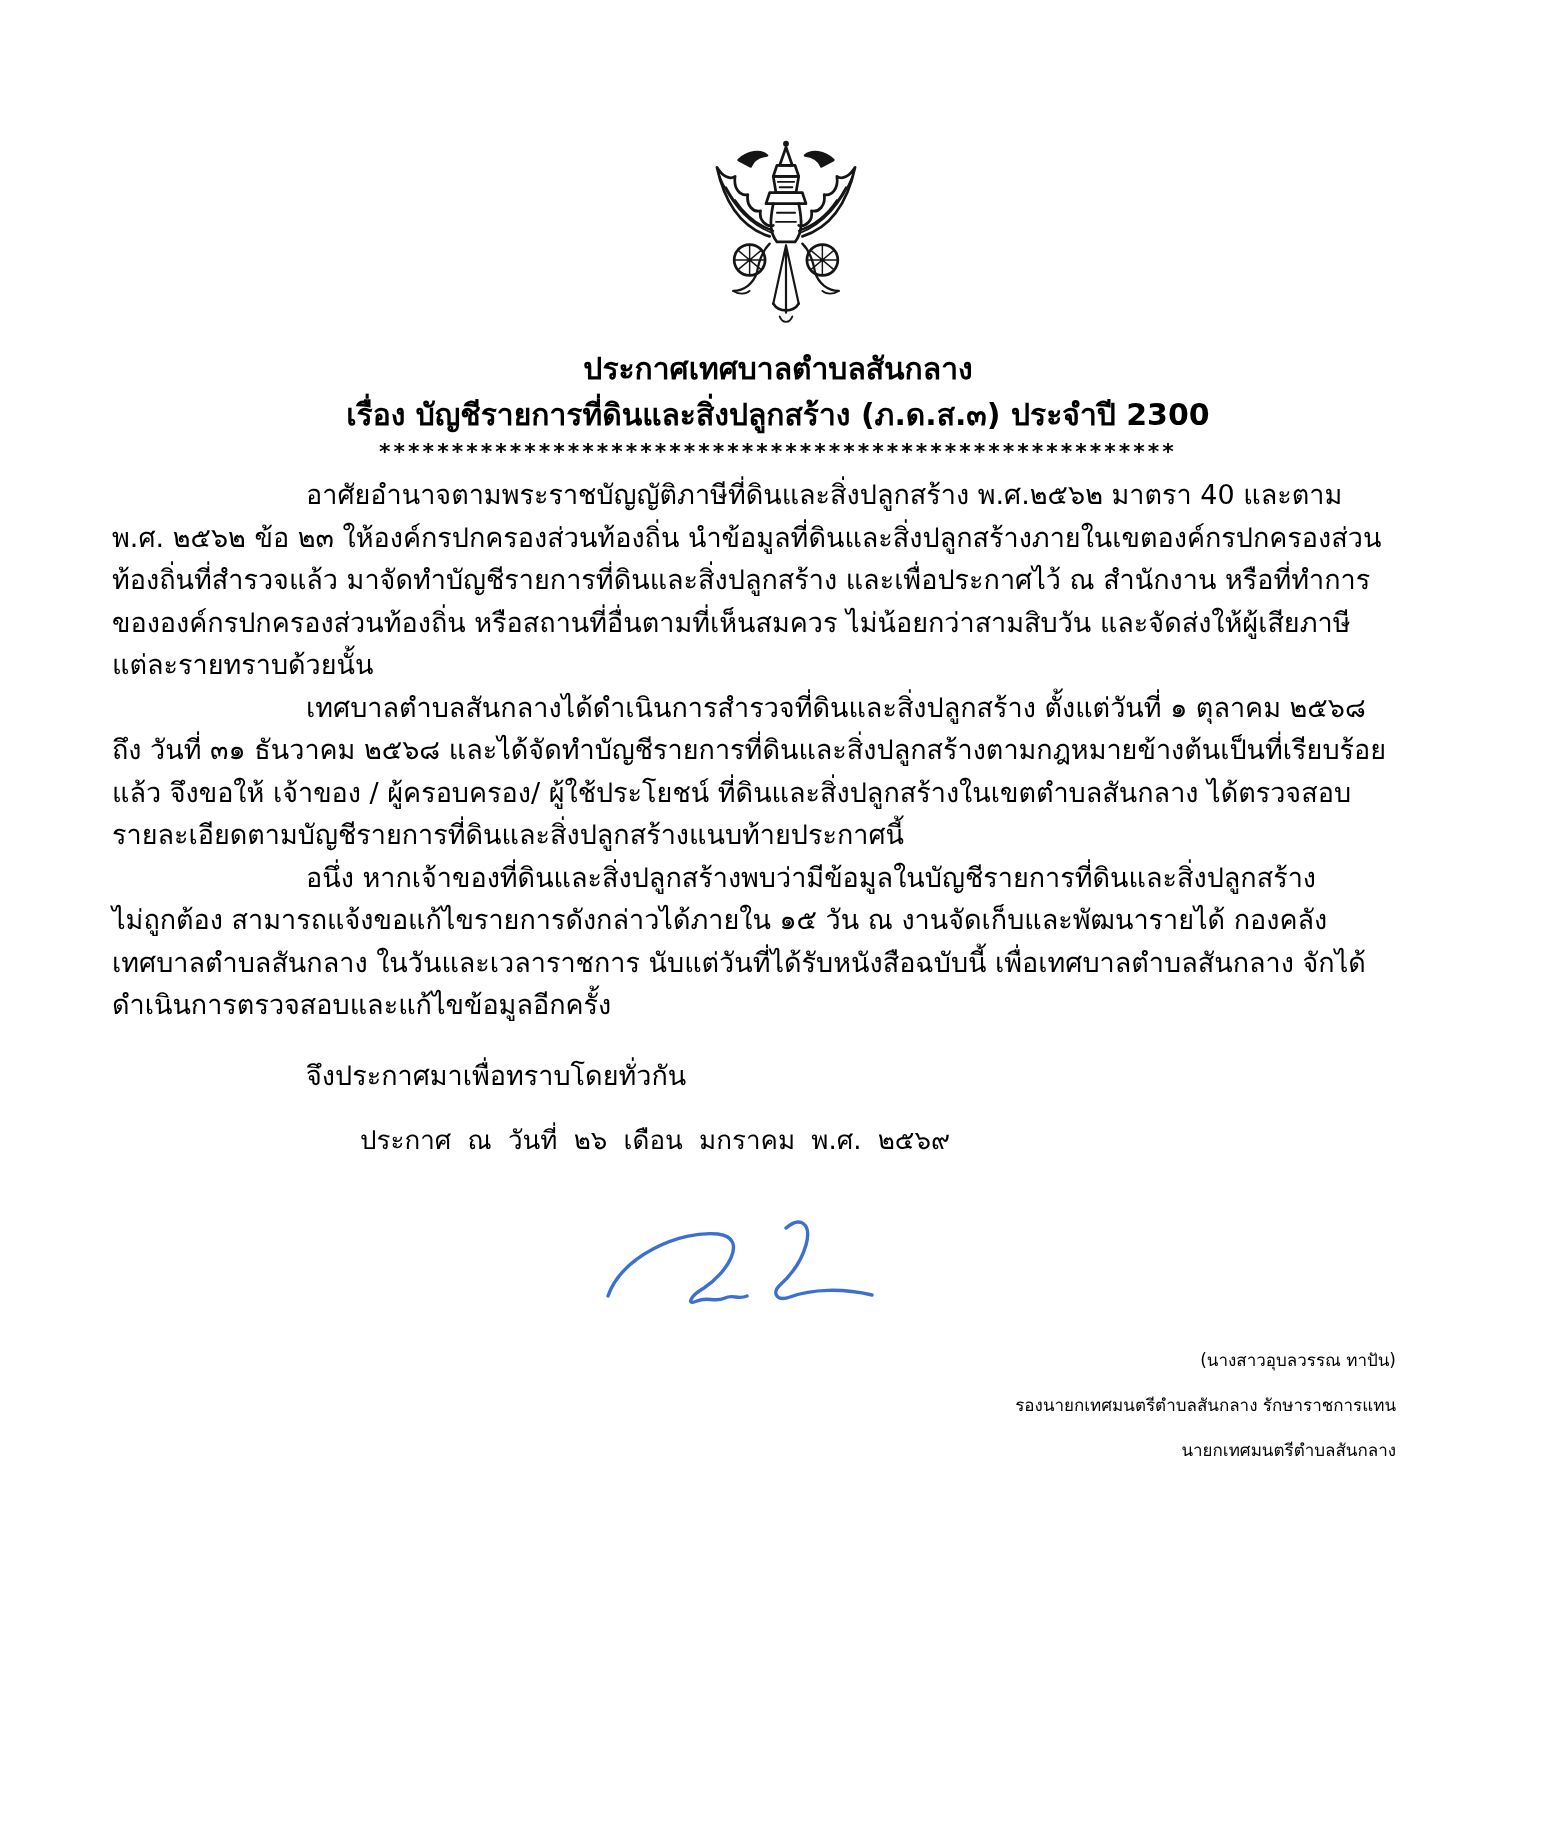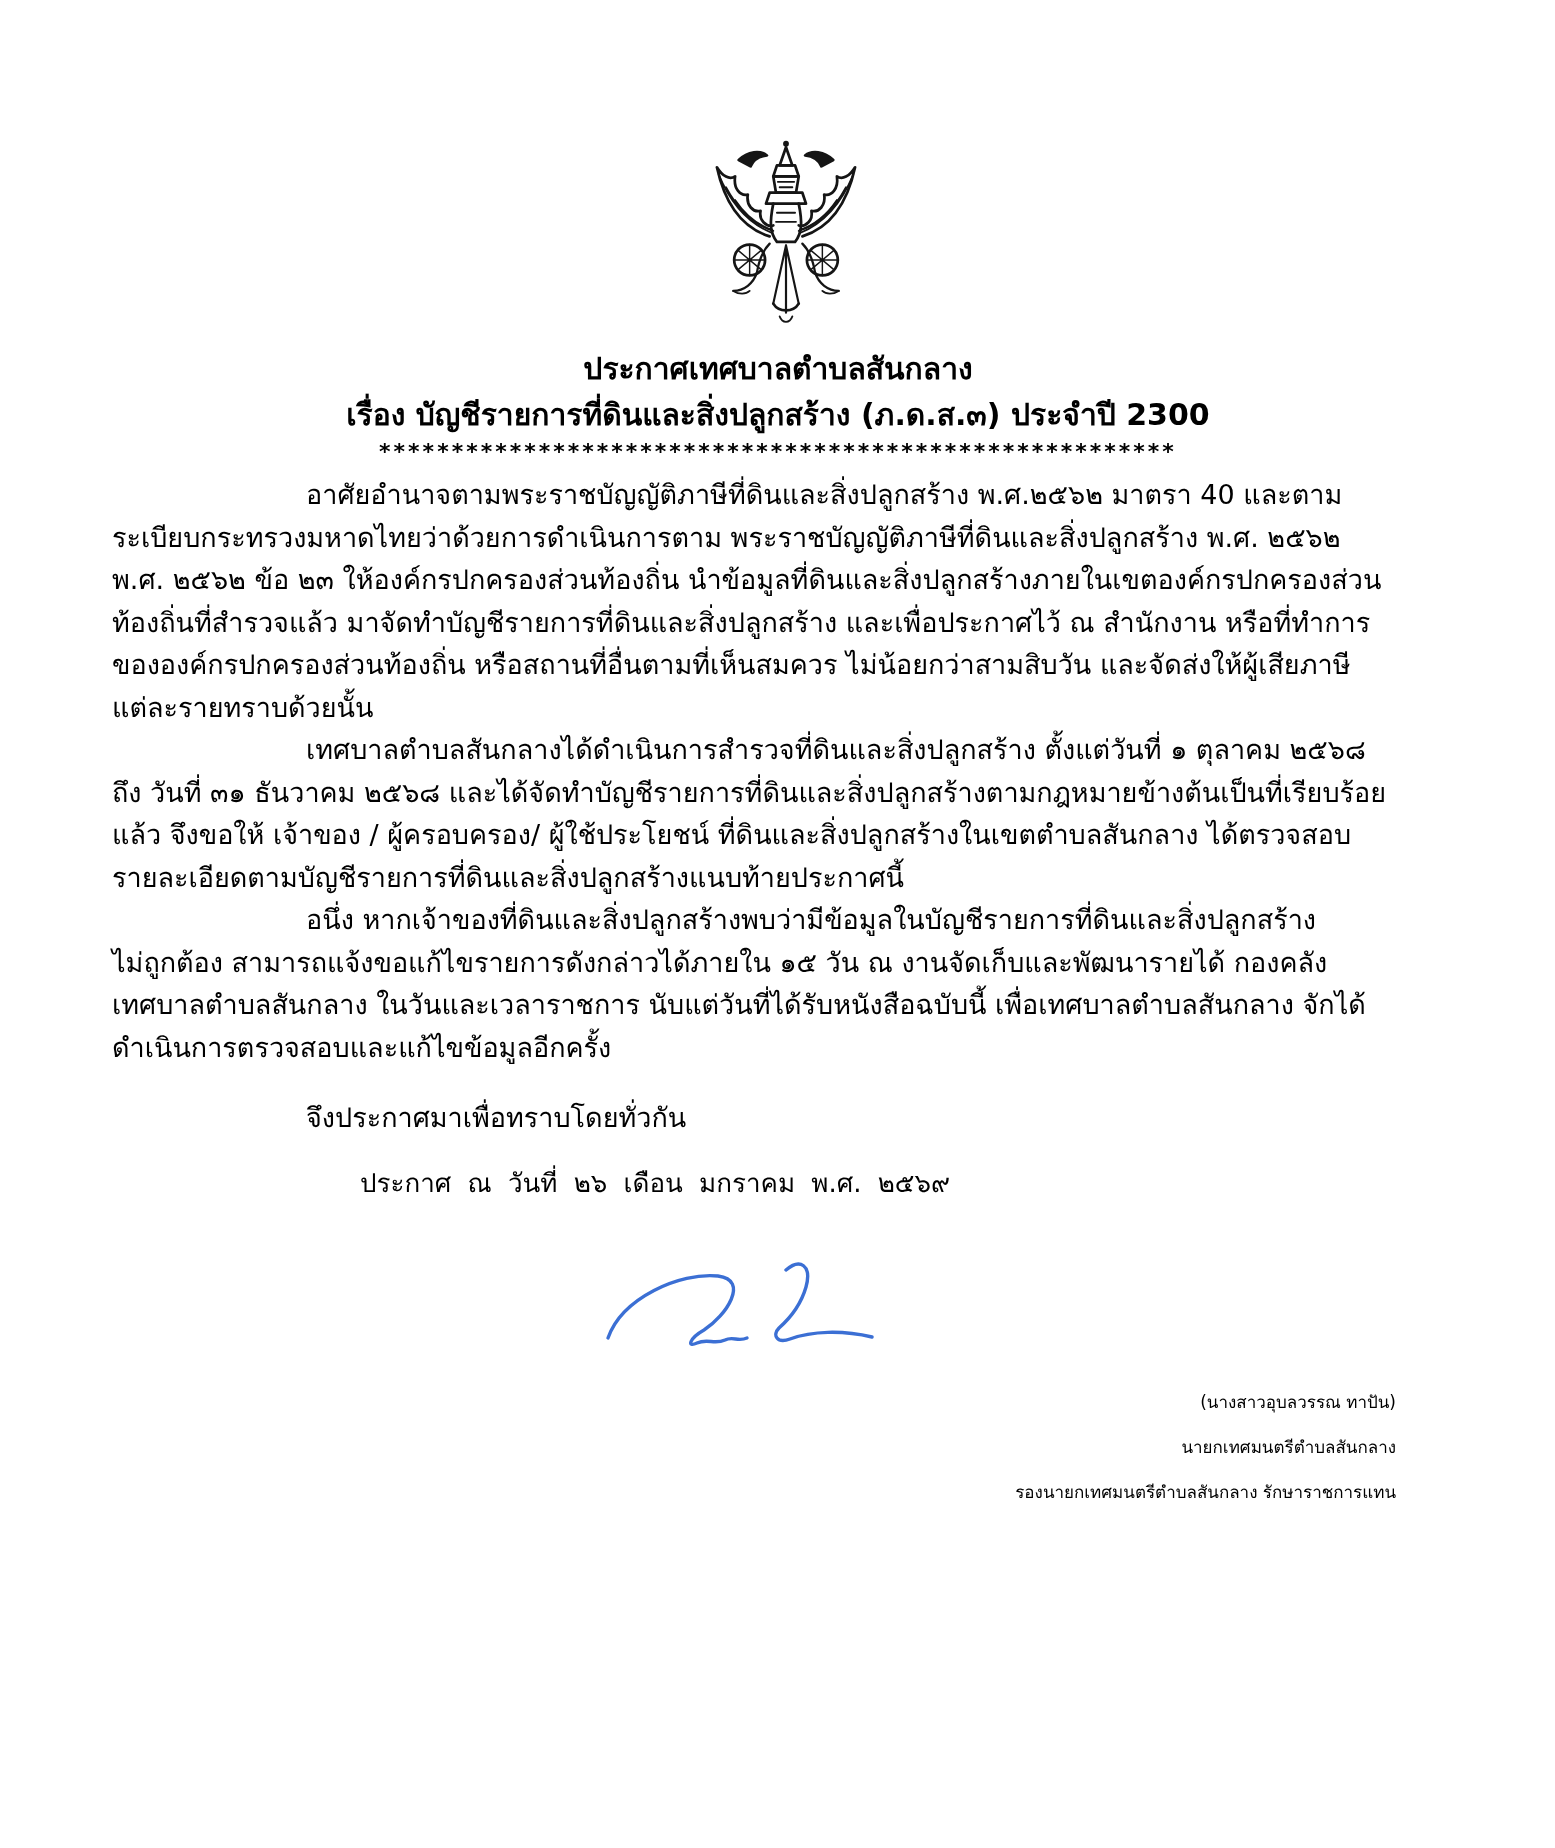--- a/index.html
+++ b/index.html
@@ -126,21 +126,20 @@
   <div class="content">
 
     <div class="title-line">ประกาศเทศบาลตำบลสันกลาง</div>
     <div class="title-line">เรื่อง  บัญชีรายการที่ดินและสิ่งปลูกสร้าง (ภ.ด.ส.๓) ประจำปี 2300</div>
     <div class="divider-line">*******************************************************</div>
 
     <div class="body-text">
 
       <p class="para">
         <span class="line indent">อาศัยอำนาจตามพระราชบัญญัติภาษีที่ดินและสิ่งปลูกสร้าง พ.ศ.๒๕๖๒  มาตรา 40   และตาม</span>
-        <span class="line">ระเบียบกระทรวงมหาดไทยว่าด้วยการดำเนินการตาม  พระราชบัญญัติภาษีที่ดินและสิ่งปลูกสร้าง  พ.ศ. ๒๕๖๒</span>
         <span class="line">พ.ศ. ๒๕๖๒ ข้อ ๒๓ ให้องค์กรปกครองส่วนท้องถิ่น นำข้อมูลที่ดินและสิ่งปลูกสร้างภายในเขตองค์กรปกครองส่วน</span>
         <span class="line">ท้องถิ่นที่สำรวจแล้ว มาจัดทำบัญชีรายการที่ดินและสิ่งปลูกสร้าง และเพื่อประกาศไว้ ณ สำนักงาน หรือที่ทำการ</span>
         <span class="line">ขององค์กรปกครองส่วนท้องถิ่น หรือสถานที่อื่นตามที่เห็นสมควร ไม่น้อยกว่าสามสิบวัน และจัดส่งให้ผู้เสียภาษี</span>
         <span class="line">แต่ละรายทราบด้วยนั้น</span>
       </p>
 
       <p class="para">
         <span class="line indent">เทศบาลตำบลสันกลางได้ดำเนินการสำรวจที่ดินและสิ่งปลูกสร้าง ตั้งแต่วันที่ ๑ ตุลาคม ๒๕๖๘</span>
         <span class="line">ถึง วันที่ ๓๑ ธันวาคม ๒๕๖๘ และได้จัดทำบัญชีรายการที่ดินและสิ่งปลูกสร้างตามกฎหมายข้างต้นเป็นที่เรียบร้อย</span>
         <span class="line">แล้ว จึงขอให้ เจ้าของ / ผู้ครอบครอง/ ผู้ใช้ประโยชน์ ที่ดินและสิ่งปลูกสร้างในเขตตำบลสันกลาง ได้ตรวจสอบ</span>
@@ -163,18 +162,18 @@
     
     <svg class="signature-wrap" viewBox="0 0 300 114" aria-hidden="true">
       <g stroke="#3b6fd4" fill="none" stroke-width="3.4" stroke-linecap="round" stroke-linejoin="round">
         <path d="M18 82 C32 42 90 16 128 20 C160 24 136 60 114 74 C100 82 96 92 107 87 C118 82 124 89 135 84 C143 80 148 86 157 82"></path>
         <path d="M196 14 C210 2 222 9 216 31 C210 52 198 64 189 72 C182 79 187 88 200 83 C222 75 252 74 282 81"></path>
       </g>
     </svg>
 
     <div class="signatory">
       <span class="line">(นางสาวอุบลวรรณ ทาปัน)</span>
+      <span class="line">รองนายกเทศมนตรีตำบลสันกลาง   รักษาราชการแทน</span>
       <span class="line">นายกเทศมนตรีตำบลสันกลาง</span>
-      <span class="line">รองนายกเทศมนตรีตำบลสันกลาง   รักษาราชการแทน</span>
     </div>
 
   </div>
 </div>
 
 </body></html>

